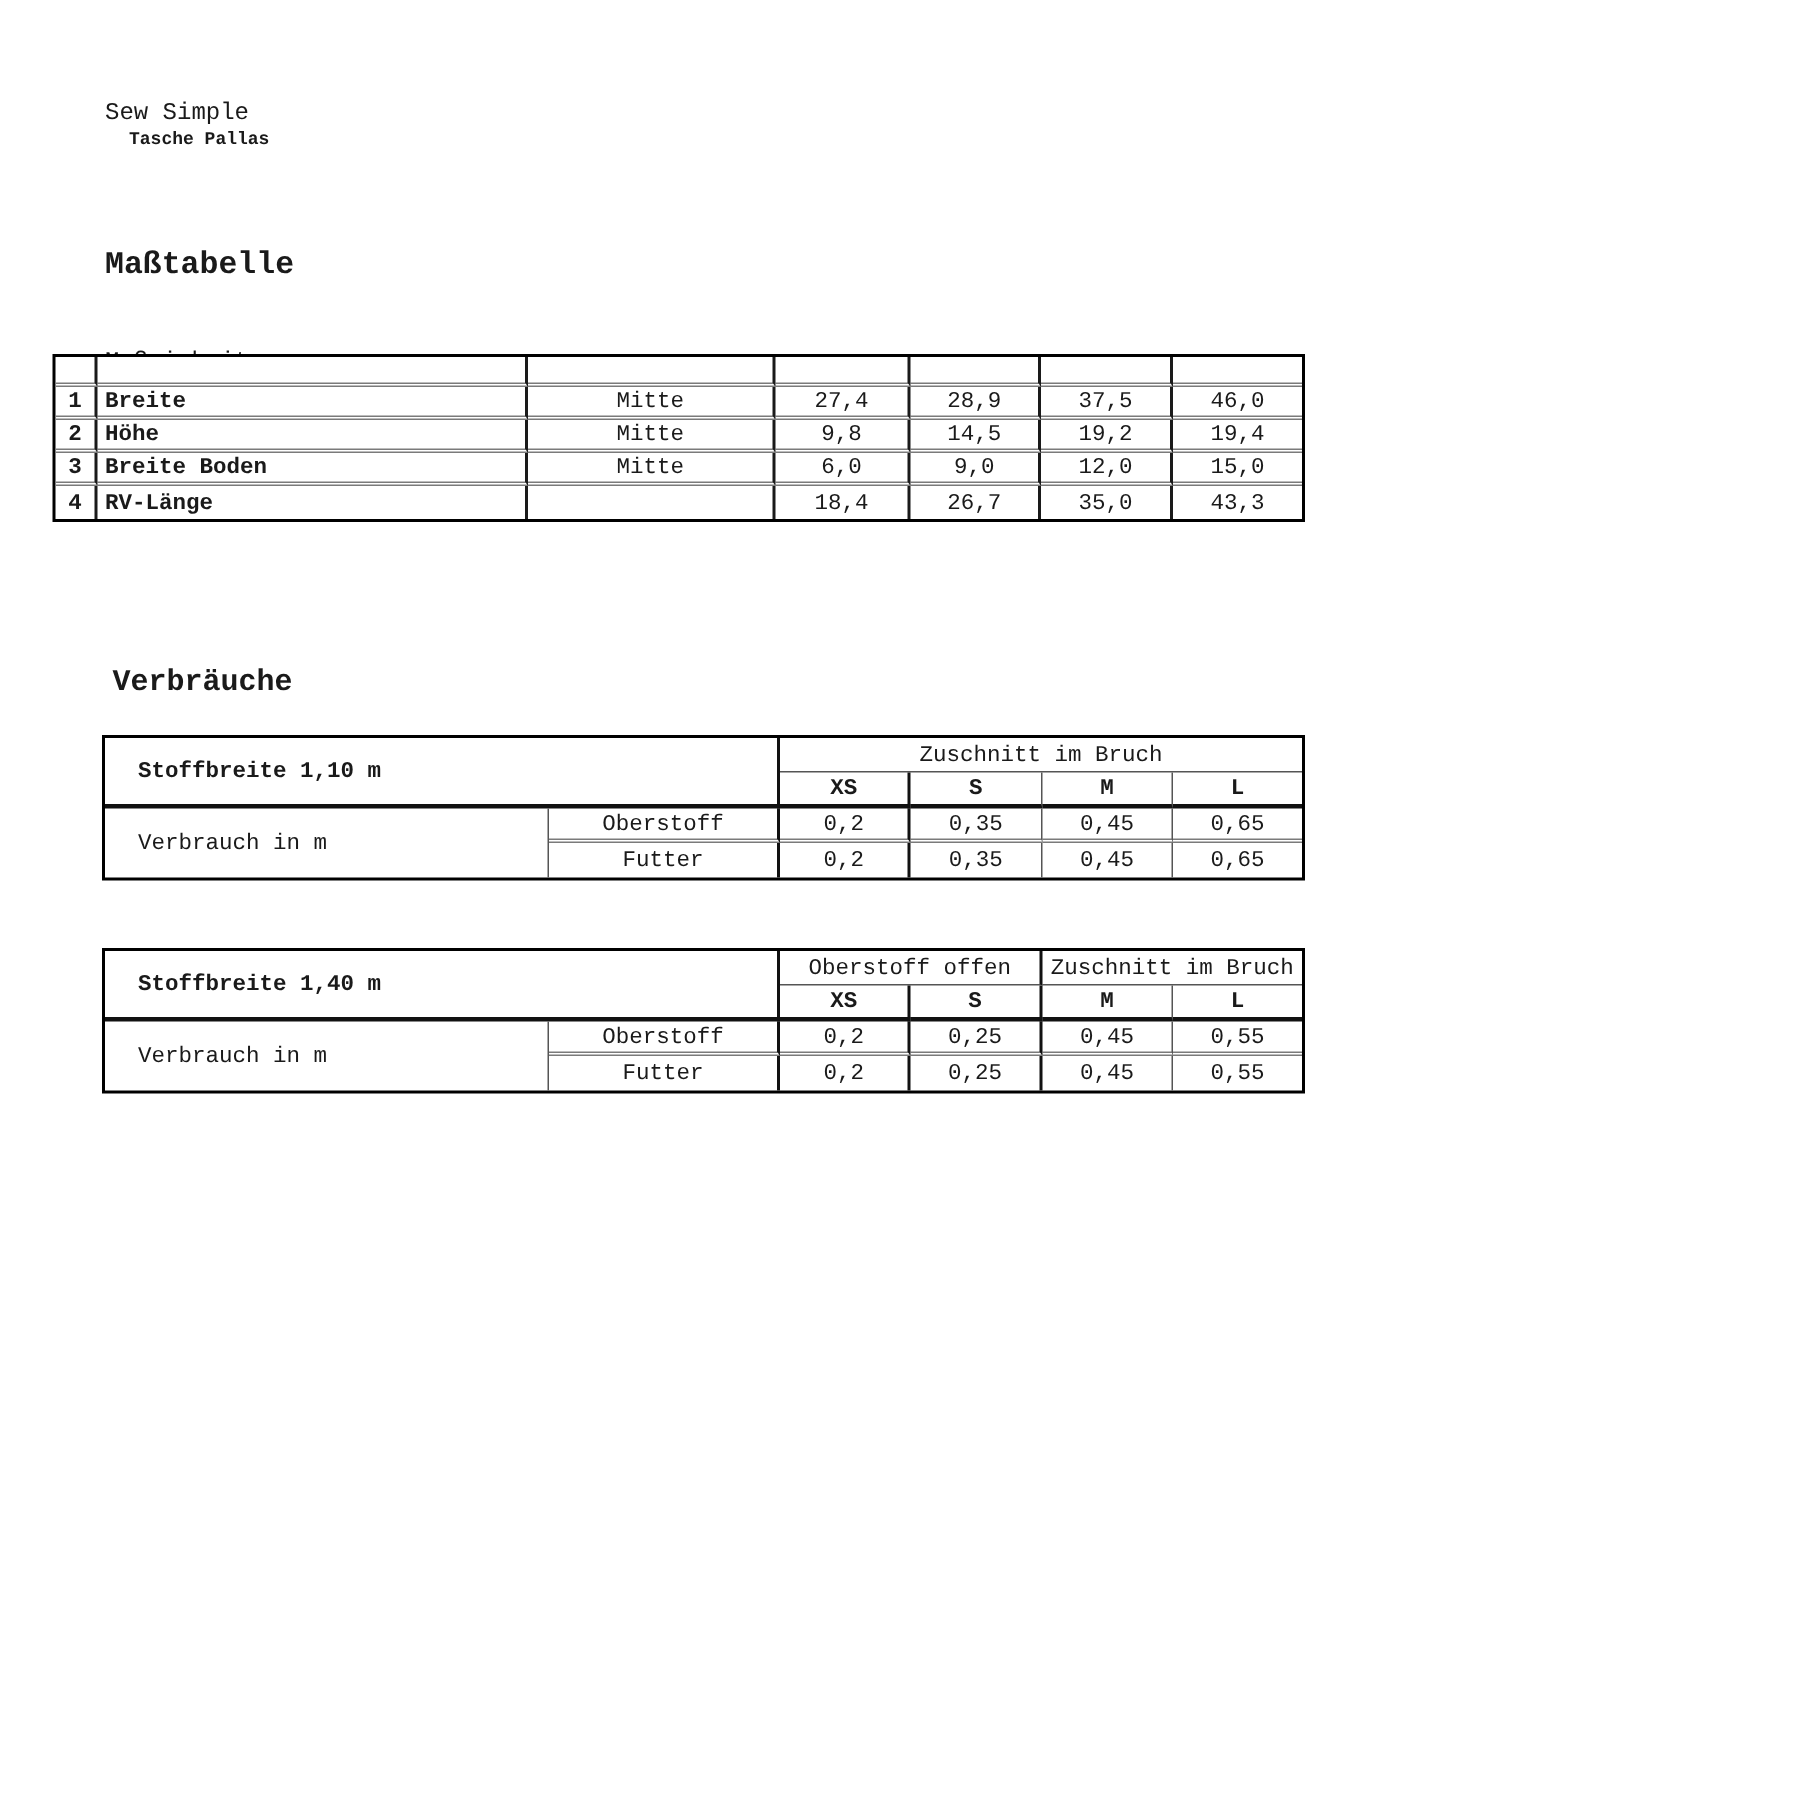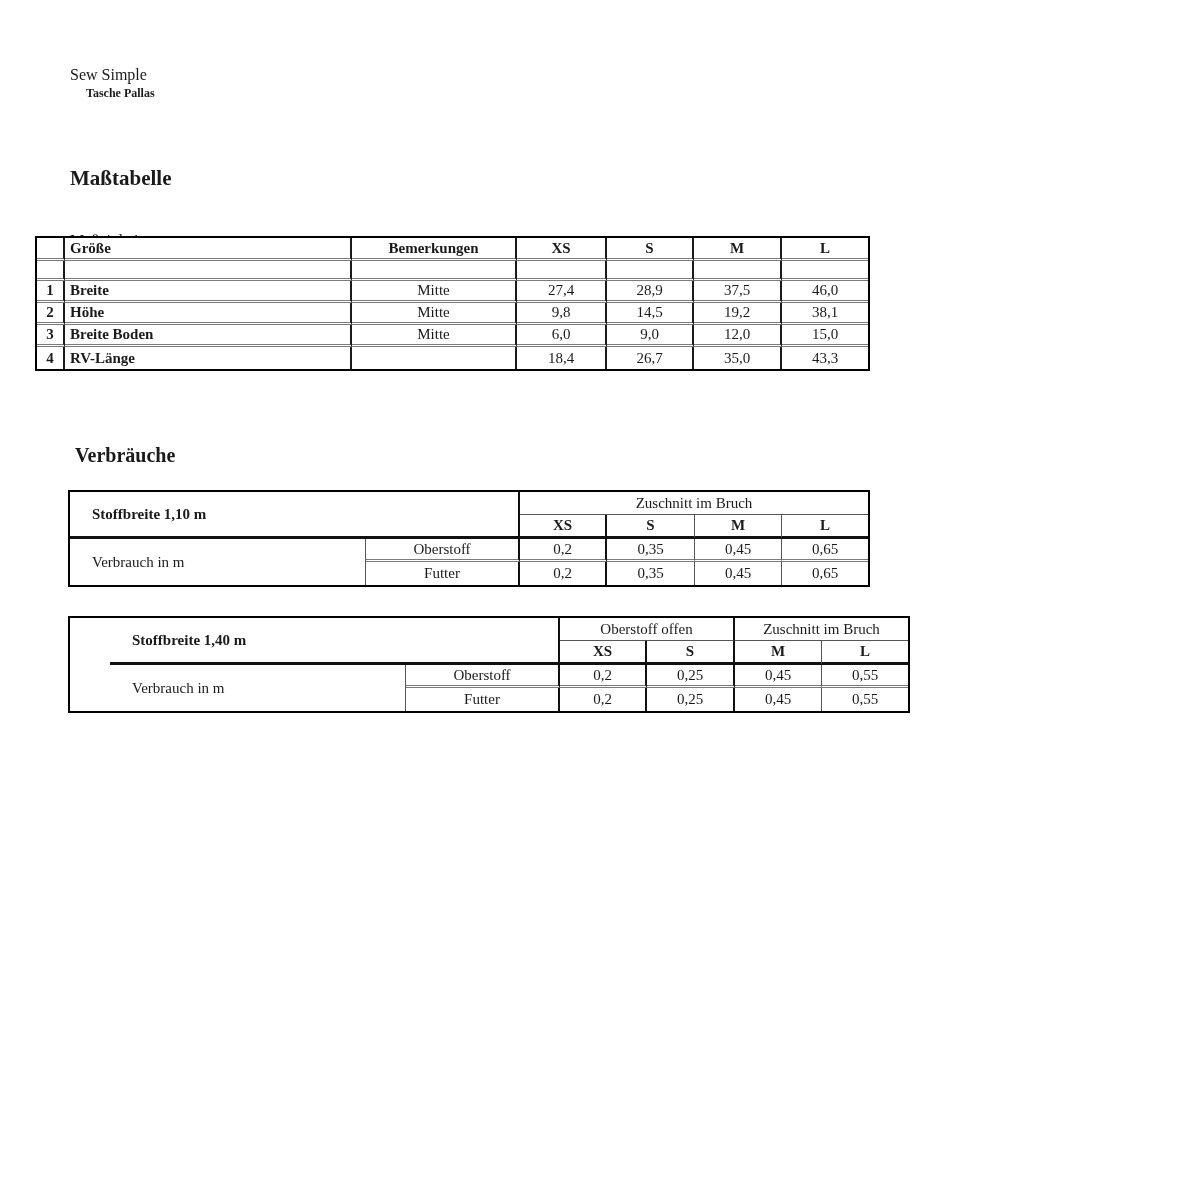--- a/index.html
+++ b/index.html
@@ -1,21 +1,21 @@
 <!DOCTYPE html>
 <html><head>
 <meta charset="utf-8">
 <style>
   html, body { margin: 0; padding: 0; background: #ffffff; }
   .page {
     position: relative;
     width: 1200px;
     height: 884px;
     background: #ffffff;
-    font-family: Liberation Serif, serif;
+    font-family: Liberation Mono, monospace;
     color: #1a1a1a;
     overflow: hidden;
     border-radius: 24px;
   }
   .abs { position: absolute; }
 
   .brand   { left: 70px; top: 66px;  font-size: 16px; }
   .title   { left: 86px; top: 86px;  font-size: 12px; font-weight: bold; }
   .h-mass  { left: 70px; top: 166px; font-size: 21px; font-weight: bold; }
   .unit    { left: 70px; top: 188px; font-size: 16px; margin-top: 44px; }
@@ -46,21 +46,21 @@
   .t1 td { border-right: 2px solid #1a1a1a; border-bottom: 3px double #7a7a7a; }
   .t1 tr td:last-child { border-right: none; }
   .t1 tr:last-child td { border-bottom: none; }
   .t1 .hrow   { height: 23px; }
   .t1 .spacer { height: 20px; }
   .t1 .drow   { height: 22px; }
 
   
   .tc { width: 798px; }
   .t2 { left: 68px; top: 490px; }
-  .t3 { left: 68px; top: 616px; padding-left: 40px; }
+  .t3 { left: 68px; top: 632px; }
   .tc td { border-right: none; border-bottom: none; }
   .tc .r1 { height: 23px; margin-left: 24px; }
   .tc .r2 { height: 24px; }
   .tc .rb { height: 23px; }
   .vthick  { border-right: 2px solid #111111 !important; }
   .vthin   { border-right: 1px solid #555555 !important; }
   .hbthick { border-bottom: 3px solid #111111 !important; }
   .hbthin  { border-bottom: 1px solid #555555 !important; }
   .hbdbl   { border-bottom: 3px double #7a7a7a !important; }
 </style>
@@ -79,29 +79,20 @@
     <colgroup>
       <col style="width:28px">
         <col style="width:287px">
         <col style="width:165px">
       <col style="width:90px">
         <col style="width:87px">
         <col style="width:88px">
         <col style="width:86px">
     </colgroup>
     <tbody>
-        <tr class="hrow">
-      <td class="ctr"></td>
-      <td class="lft b">Größe</td>
-      <td class="ctr b">Bemerkungen</td>
-      <td class="ctr b">XS</td>
-      <td class="ctr b">S</td>
-      <td class="ctr b">M</td>
-      <td class="ctr b">L</td>
-    </tr>
     <tr class="spacer">
       <td></td>
           <td></td>
       <td></td>
           <td></td>
       <td></td>
           <td></td>
       <td></td>
     </tr>
     <tr class="drow">
@@ -113,21 +104,21 @@
       <td class="ctr">37,5</td>
       <td class="ctr">46,0</td>
     </tr>
     <tr class="drow">
       <td class="ctr b">2</td>
       <td class="lft b">Höhe</td>
       <td class="ctr">Mitte</td>
       <td class="ctr">9,8</td>
       <td class="ctr">14,5</td>
       <td class="ctr">19,2</td>
-      <td class="ctr">38,1</td>
+      <td class="ctr">19,4</td>
     </tr>
     <tr class="drow">
       <td class="ctr b">3</td>
       <td class="lft b">Breite Boden</td>
       <td class="ctr">Mitte</td>
       <td class="ctr">6,0</td>
       <td class="ctr">9,0</td>
       <td class="ctr">12,0</td>
       <td class="ctr">15,0</td>
     </tr>

